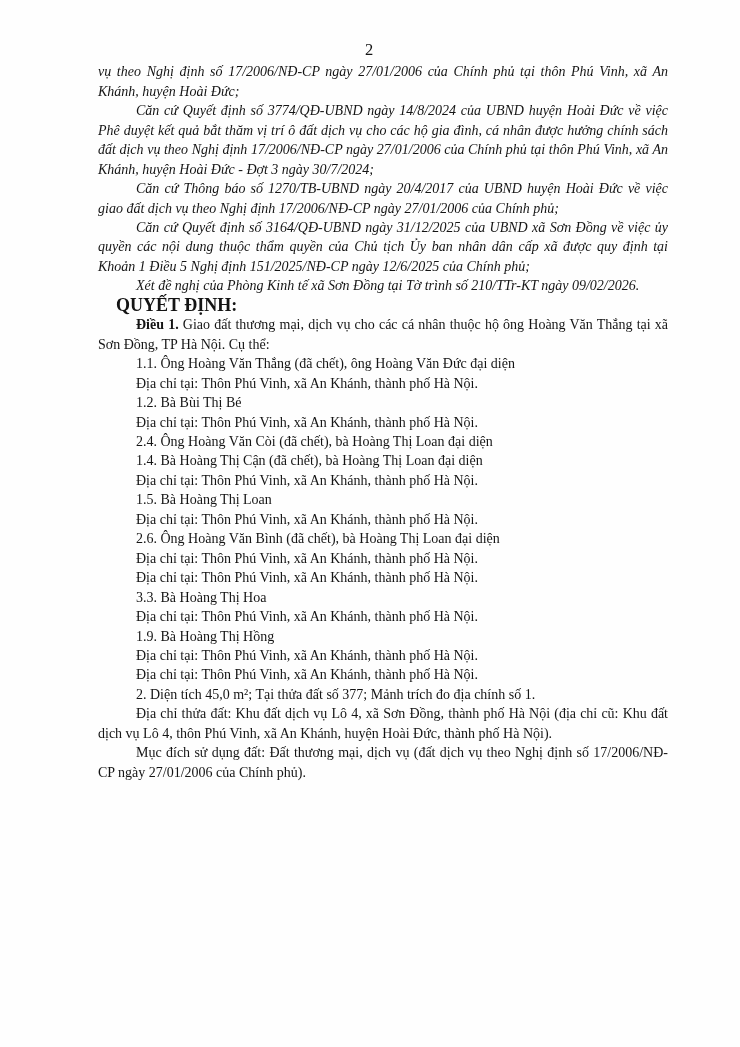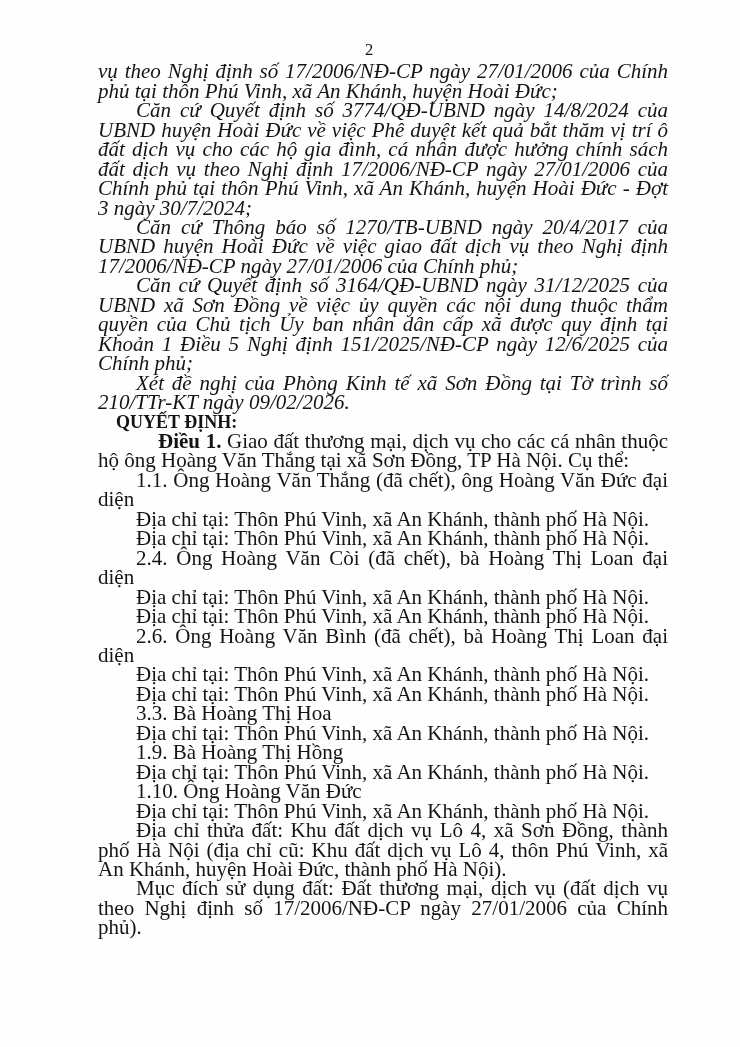--- a/index.html
+++ b/index.html
@@ -20,41 +20,40 @@
   }
   .page-number {
     text-align: center;
     font-size: 16.5px;
     line-height: 19.4px;
     transform: translateX(-14px);
     margin-bottom: 3px;
   }
   .page p {
     margin: 0;
-    font-size: 21px;
+    font-size: 14px;
     line-height: 19.45px;
     text-indent: 38px;
     text-align: justify;
   }
   .preamble p {
     font-style: italic;
   }
   .preamble p:first-child {
     text-indent: 0;
   }
   .heading {
     font-weight: 700;
     font-size: 18px !important;
     text-align: right;
     text-indent: 0 !important;
     transform: translateX(18px);
   }
   .article-label {
     font-weight: 700;
-    margin-left: 22px;
   }
 </style>
 </head>
 <body>
 
 <div class="page">
 
   <div class="page-number">2</div>
 
   <div class="preamble">
@@ -75,51 +74,54 @@
 
   <p><span class="article-label">Điều 1.</span><span> Giao đất thương mại, dịch vụ cho các cá nhân thuộc hộ ông Hoàng Văn Thắng tại xã Sơn Đồng, TP Hà Nội. Cụ thể:</span></p>
 
   <div>
 
 
       <p>1.1. Ông Hoàng Văn Thắng (đã chết), ông Hoàng Văn Đức đại diện</p>
 
       <p>Địa chỉ tại: Thôn Phú Vinh, xã An Khánh, thành phố Hà Nội.</p>
 
+      <p>1.2. Bà Bùi Thị Bé</p>
 
       <p>Địa chỉ tại: Thôn Phú Vinh, xã An Khánh, thành phố Hà Nội.</p>
 
       <p>2.4. Ông Hoàng Văn Còi (đã chết), bà Hoàng Thị Loan đại diện</p>
 
 
+      <p>1.4. Bà Hoàng Thị Cận (đã chết), bà Hoàng Thị Loan đại diện</p>
 
       <p>Địa chỉ tại: Thôn Phú Vinh, xã An Khánh, thành phố Hà Nội.</p>
 
+      <p>1.5. Bà Hoàng Thị Loan</p>
 
       <p>Địa chỉ tại: Thôn Phú Vinh, xã An Khánh, thành phố Hà Nội.</p>
 
       <p>2.6. Ông Hoàng Văn Bình (đã chết), bà Hoàng Thị Loan đại diện</p>
 
       <p>Địa chỉ tại: Thôn Phú Vinh, xã An Khánh, thành phố Hà Nội.</p>
 
 
       <p>Địa chỉ tại: Thôn Phú Vinh, xã An Khánh, thành phố Hà Nội.</p>
 
       <p>3.3. Bà Hoàng Thị Hoa</p>
 
       <p>Địa chỉ tại: Thôn Phú Vinh, xã An Khánh, thành phố Hà Nội.</p>
 
       <p>1.9. Bà Hoàng Thị Hồng</p>
 
       <p>Địa chỉ tại: Thôn Phú Vinh, xã An Khánh, thành phố Hà Nội.</p>
 
-      <p>1.10. Ông Hoàng Văn Đức</p>
 
       <p>Địa chỉ tại: Thôn Phú Vinh, xã An Khánh, thành phố Hà Nội.</p>
 
+      <p>2. Diện tích 45,0 m²; Tại thửa đất số 377; Mảnh trích đo địa chính số 1.</p>
 
       <p>Địa chỉ thửa đất: Khu đất dịch vụ Lô 4, xã Sơn Đồng, thành phố Hà Nội (địa chỉ cũ: Khu đất dịch vụ Lô 4, thôn Phú Vinh, xã An Khánh, huyện Hoài Đức, thành phố Hà Nội).</p>
 
       <p>Mục đích sử dụng đất: Đất thương mại, dịch vụ (đất dịch vụ theo Nghị định số 17/2006/NĐ-CP ngày 27/01/2006 của Chính phủ).</p>
 
   </div>
 
 </div>
 
 </body></html>

